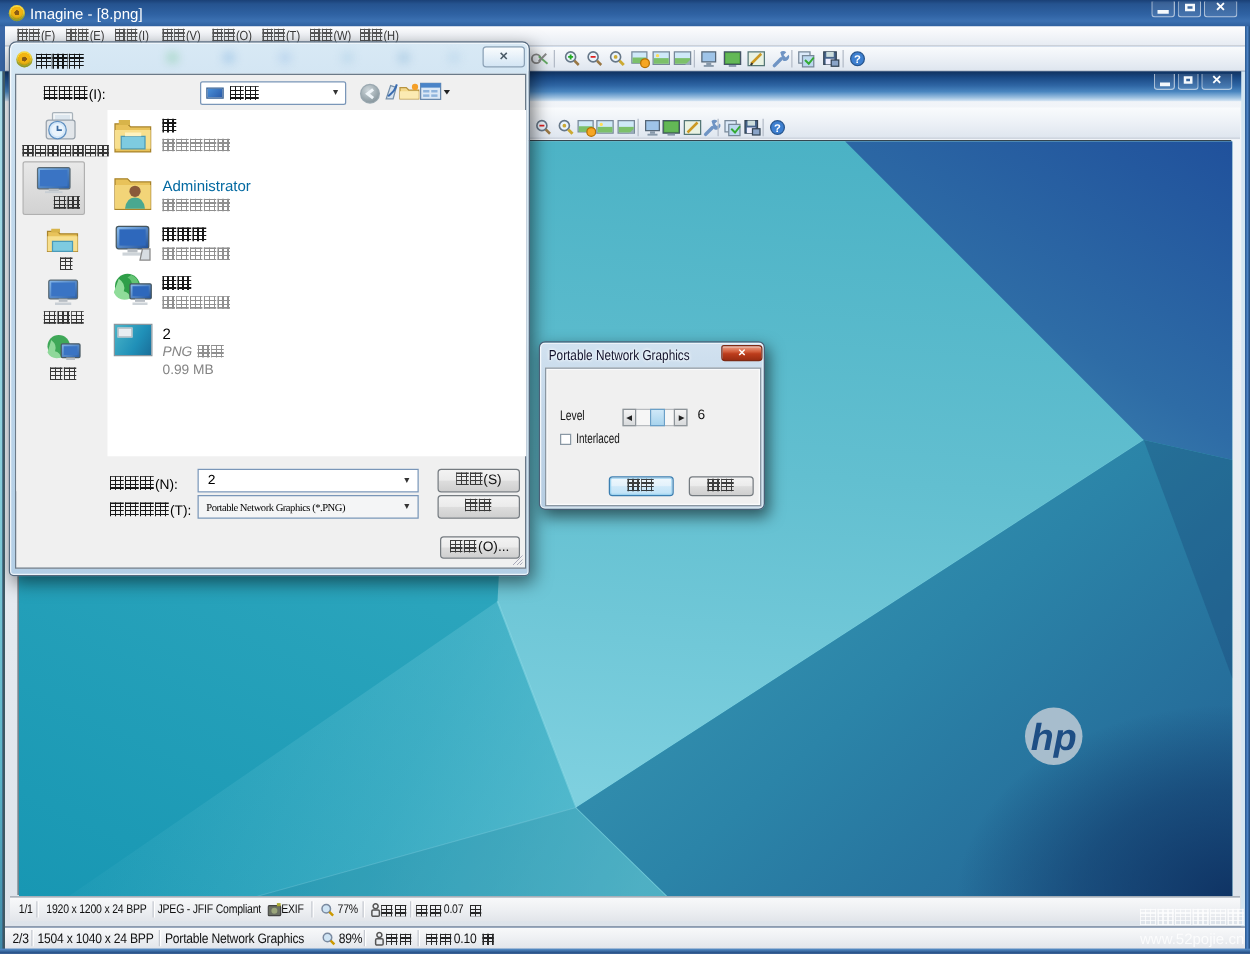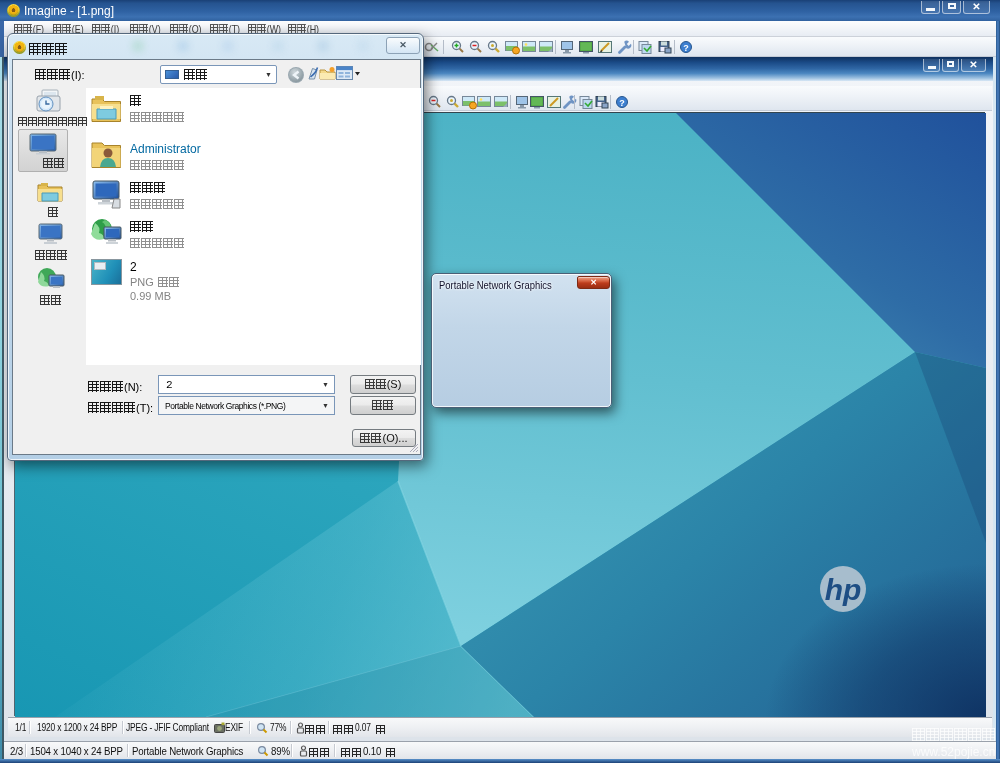--- a/index.html
+++ b/index.html
@@ -24,21 +24,21 @@
 .ssep{position:absolute;width:1px;height:13px;background:#c6cad1;top:3px;box-shadow:1px 0 0 #fff;}
 .stx{position:absolute;top:4px;white-space:nowrap;}
 .c84{font-size:10px;letter-spacing:-0.2px;transform:scaleX(.84);transform-origin:0 50%;}
 .c88{font-size:11px;letter-spacing:-0.2px;transform:scaleX(.88);transform-origin:0 50%;}
 .w7btn .cj{opacity:.8;width:10px;height:10px;}
 .w7btn{position:absolute;border:1px solid #757b80;border-radius:3px;background:linear-gradient(180deg,#f3f3f3 0%,#ebebeb 48%,#dddddd 52%,#cfcfcf 100%);font-size:11px;color:#111;text-align:center;}
 </style></head>
 <body>
 <div id="scr">
 <div id="titlebar" class="abs"></div>
-<div id="title-text" class="abs">Imagine - [1.png]</div>
+<div id="title-text" class="abs">Imagine - [8.png]</div>
 <div class="abs" style="left:7px;top:4px;width:13px;height:13px;border-radius:50%;background:radial-gradient(circle at 50% 48%,#8a5c14 0 20%,#f2b512 22% 52%,#f8d73e 54% 78%,#caa513 80% 100%);box-shadow:inset 0 -2px 2px rgba(40,90,20,.55);"></div>
 <div class="abs capbtns" style="left:919px;">
 <div class="capbtn" style="width:19px;">
         <i style="display:block;margin:7px auto 0;width:9px;height:3px;background:#f4f8fc;"></i>
       </div>
 <div class="capbtn" style="width:19px;">
         <i style="display:block;margin:2px auto 0;width:8px;height:6px;border:2px solid #f4f8fc;"></i>
       </div>
 <div class="capbtn" style="width:27px;font-size:10px;">✕</div>
 </div>
@@ -491,42 +491,59 @@
           <rect x="15" y="11" width="13" height="8" fill="#2e68bc"></rect>
           <rect x="17" y="21" width="8" height="2.5" fill="#b8bec4"></rect>
           <rect x="15" y="24" width="12" height="2" fill="#cdd3d8"></rect>
         </svg>
   <span class="abs lbl" style="left:117px;top:161px;color:#000;"><i class="cj s11"></i><i class="cj s11"></i></span>
   <span class="abs lbl" style="left:117px;top:177px;color:#848484;"><i class="cj s10"></i><i class="cj s10"></i><i class="cj s10"></i><i class="cj s10"></i><i class="cj s10"></i></span>
   <div class="abs" style="left:78px;top:199px;width:31px;height:26px;background:linear-gradient(120deg,#49b4c8,#2090b8 60%,#1a6f9a);border:1px solid #88969e;">
     <div class="abs" style="left:2px;top:2px;width:12px;height:8px;background:#e8eef2;border:1px solid #b0bac0;"></div>
   </div>
   <span class="abs lbl" style="left:117px;top:200px;color:#000;font-size:12px;">2</span>
-  <span class="abs lbl" style="left:117px;top:216px;color:#848484;font-size:11px;">PNG <i class="cj s10" style="margin-left:1px"></i><i class="cj s10"></i></span>
+  <span class="abs lbl" style="left:117px;top:216px;color:#848484;font-size:11px;font-style:italic;">PNG <i class="cj s10" style="margin-left:1px"></i><i class="cj s10"></i></span>
   <span class="abs lbl" style="left:117px;top:230px;color:#848484;font-size:11px;">0.99 MB</span>
 
   <span class="abs lbl" style="left:75px;top:321px;font-size:11px;"><i class="cj s11"></i><i class="cj s11"></i><i class="cj s11"></i>(N):</span>
   <div class="abs" style="left:145px;top:315px;width:177px;height:19px;background:#fff;border:1px solid #7a96b8;">
     <span class="abs" style="left:7px;top:3px;font-family:'Liberation Mono',monospace;font-size:11px;">2</span>
     <span class="abs" style="right:5px;top:5px;font-size:7px;color:#333;">▼</span>
   </div>
   <div class="w7btn" style="left:337px;top:315px;width:66px;height:19px;line-height:17px;"><i class="cj s11"></i><i class="cj s11"></i>(S)</div>
   <span class="abs lbl" style="left:75px;top:342px;font-size:11px;"><i class="cj s11"></i><i class="cj s11"></i><i class="cj s11"></i><i class="cj s11"></i>(T):</span>
   <div class="abs" style="left:145px;top:336px;width:177px;height:19px;background:#f4f5f6;border:1px solid #7a96b8;">
-    <span class="abs" style="left:6px;top:4px;font-family:Liberation Sans, sans-serif;font-size:8.5px;letter-spacing:-0.4px;">Portable Network Graphics (*.PNG)</span>
+    <span class="abs" style="left:6px;top:4px;font-family:Liberation Serif, serif;font-size:8.5px;letter-spacing:-0.4px;">Portable Network Graphics (*.PNG)</span>
     <span class="abs" style="right:5px;top:5px;font-size:7px;color:#333;">▼</span>
   </div>
   <div class="w7btn" style="left:337px;top:336px;width:66px;height:19px;line-height:17px;"><i class="cj s11"></i><i class="cj s11"></i></div>
   <div class="w7btn" style="left:339px;top:369px;width:64px;height:18px;line-height:16px;"><i class="cj s11"></i><i class="cj s11"></i>(O)...</div>
   <div class="abs" style="right:2px;bottom:2px;width:8px;height:8px;background:linear-gradient(135deg,rgba(0,0,0,0) 0 50%,#aab 50% 56%,rgba(0,0,0,0) 56% 68%,#aab 68% 74%,rgba(0,0,0,0) 74% 86%,#aab 86% 92%,rgba(0,0,0,0) 92%);"></div>
 </div>
 </div>
 <div id="pngdlg" class="abs" style="left:431px;top:273px;width:181px;height:135px;background:linear-gradient(180deg,#d2e2f0 0%,#c2d6e8 40%,#b6cde2 100%);border:1px solid #4a5f76;border-radius:5px;box-shadow:inset 0 0 0 1px rgba(255,255,255,.8), 3px 5px 12px rgba(0,0,0,.55);">
 <span class="abs lbl" style="left:7px;top:5px;font-size:11.5px;color:#10102a;text-shadow:0 0 3px #fff,0 0 3px #fff;transform:scaleX(.82);transform-origin:0 50%;">Portable Network Graphics</span>
 <div class="abs" style="left:145px;top:2px;width:33px;height:13px;border:1px solid #7e2a14;border-radius:2px 3px 3px 3px;background:linear-gradient(180deg,#eda28a 0%,#d4603e 38%,#bc3c1c 55%,#9a2d12 100%);color:#fff;text-align:center;font-size:8px;line-height:12px;font-weight:bold;box-shadow:inset 0 1px 0 rgba(255,255,255,.45);">✕</div>
+<div class="abs" style="left:4px;top:20px;width:173px;height:111px;background:#f0f0f0;border:1px solid #8a97a2;box-shadow:inset 0 0 0 1px #fafbfc;">
+  <span class="abs lbl" style="left:11px;top:32px;font-size:11px;color:#111;transform:scaleX(.75);transform-origin:0 50%;">Level</span>
+  <div class="abs" style="left:61px;top:32px;width:52px;height:14px;background:#f6f6f6;border:1px solid #b8bcc0;">
+    <div class="abs" style="left:-1px;top:-1px;width:11px;height:14px;border:1px solid #8e959a;background:linear-gradient(180deg,#f4f4f4,#d8dadc);">
+            <span class="abs" style="left:2px;top:2px;font-size:6px;color:#222;">◀</span>
+          </div>
+    <div class="abs" style="left:21px;top:-1px;width:12px;height:14px;border:1px solid #6aa0c8;background:linear-gradient(180deg,#cfe8f8,#a8d4ee);"></div>
+    <div class="abs" style="right:-1px;top:-1px;width:11px;height:14px;border:1px solid #8e959a;background:linear-gradient(180deg,#f4f4f4,#d8dadc);">
+            <span class="abs" style="left:3px;top:2px;font-size:6px;color:#222;">▶</span>
+          </div>
+  </div>
+  <span class="abs lbl" style="left:121px;top:31px;font-size:11px;color:#111;">6</span>
+  <div class="abs" style="left:11px;top:52px;width:9px;height:9px;background:#fff;border:1px solid #8a98a4;"></div>
+  <span class="abs lbl" style="left:24px;top:50px;font-size:11px;color:#111;transform:scaleX(.72);transform-origin:0 50%;">Interlaced</span>
+  <div class="w7btn" style="left:50px;top:86px;width:52px;height:16px;line-height:14px;border:1px solid #3c7fb1;box-shadow:inset 0 0 0 1px #9fd4f0;background:linear-gradient(180deg,#f0f8fd 0%,#e2f1fb 48%,#cfe9f9 52%,#bfe2f7 100%);"><i class="cj s11"></i><i class="cj s11"></i></div>
+  <div class="w7btn" style="left:114px;top:86px;width:52px;height:16px;line-height:14px;"><i class="cj s11"></i><i class="cj s11"></i></div>
+</div>
 </div>
 <div class="abs" style="left:0;top:57px;width:2px;height:702px;background:linear-gradient(180deg,#a8dce8,#8ed2de 40%,#5ab4c8 80%,#3e8aa8);"></div>
 <div class="abs" style="left:2px;top:57px;width:2px;height:702px;background:#3d5864;"></div>
 <div class="abs" style="left:993px;top:57px;width:3px;height:684px;background:#d4e6f2;"></div>
 <div class="abs" style="left:996px;top:21px;width:4px;height:738px;background:linear-gradient(90deg,#29588e,#4a80c2 50%,#1e4878);"></div>
 <div class="abs" style="left:0;top:759px;width:1000px;height:4px;background:linear-gradient(180deg,#5a92cc,#336198 60%,#1c4276);"></div>
 <div id="wmark" class="abs" style="left:912px;top:727px;line-height:16px;color:rgba(255,255,255,.82);">
 <span class="lbl"><i class="cj s13"></i><i class="cj s13"></i><i class="cj s13"></i><i class="cj s13"></i><i class="cj s13"></i><i class="cj s13"></i></span><br>
 <span style="font-size:12px;color:rgba(255,255,255,.78);letter-spacing:0px;">www.52pojie.cn</span>
 </div>

